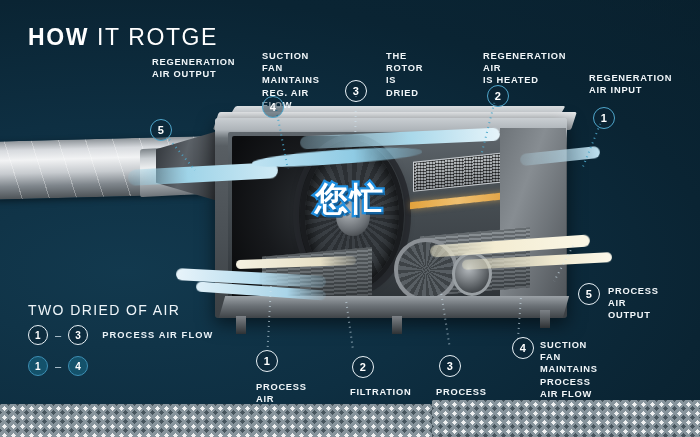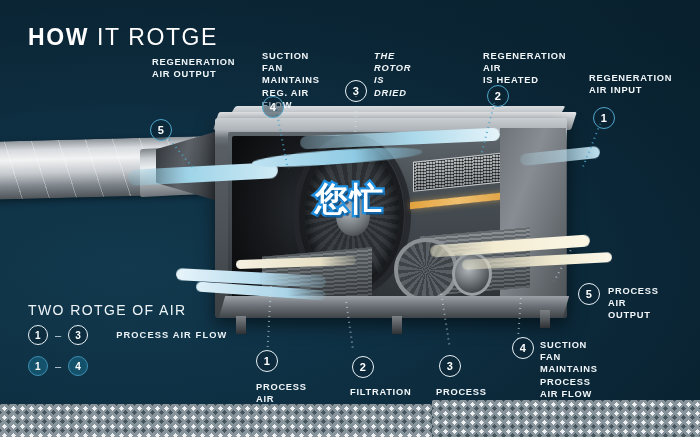--- a/index.html
+++ b/index.html
@@ -192,21 +192,21 @@
     color:#fff;font-weight:300;
   }
   .title b{font-weight:700;}
 
   
   .legend-title{
     position:absolute;left:28px;top:302px;font-size:14px;letter-spacing:1.4px;
     font-weight:400;color:#eef5f9;
   }
   .legend-row{position:absolute;display:flex;align-items:center;gap:7px;}
-  .legend-row .lbl{font-size:9.3px;font-weight:700;letter-spacing:1.1px;color:#eaf2f7;margin-left:21px;}
+  .legend-row .lbl{font-size:9.3px;font-weight:700;letter-spacing:1.1px;color:#eaf2f7;margin-left:7px;}
   .dash{font-size:11px;color:#cfe0ea;}
   .num.sm{width:20px;height:20px;font-size:10px;}
   .num.fill{background:#14526b;border-color:#3d8fb4;}
 
   
   .band{
     position:absolute;left:0;width:700px;background:#87949c;
     background-image:
       radial-gradient(rgba(255,255,255,.85) 32%, transparent 33%),
       radial-gradient(rgba(20,35,45,.55) 32%, transparent 33%);
@@ -296,21 +296,21 @@
   <div class="cal" style="left:262px;top:50px;">
     <div class="cal-txt" style="left:0;top:0;">SUCTION FAN
 MAINTAINS
 REG. AIR FLOW</div>
   </div>
   <div class="num blue" style="position:absolute;left:262px;top:96px;">
     <span>4</span>
   </div>
 
   <div class="cal" style="left:374px;top:50px;">
-    <div class="cal-txt" style="left:0;top:0;font-style:italic;">THE ROTOR
+    <div class="cal-txt" style="left:12px;top:0;">THE ROTOR
 IS DRIED</div>
   </div>
   <div class="num" style="position:absolute;left:345px;top:80px;">
     <span>3</span>
   </div>
 
   <div class="cal" style="left:483px;top:50px;">
     <div class="cal-txt" style="left:0;top:0;">REGENERATION AIR
 IS HEATED</div>
   </div>
@@ -359,21 +359,21 @@
   </div>
 
   <div class="num" style="position:absolute;left:256px;top:350px;">
     <span>1</span>
   </div>
   <div class="cal" style="left:256px;top:381px;">
     <div class="cal-txt" style="left:0;top:0;">PROCESS AIR
 INPUT</div>
   </div>
 
-  <div class="legend-title">TWO ROTGE OF AIR</div>
+  <div class="legend-title">TWO DRIED OF AIR</div>
 
   <div class="legend-row" style="left:28px;top:325px;">
     <div class="num sm">
       <span>1</span>
     </div>
     <span class="dash">–</span>
     <div class="num sm">
       <span>3</span>
     </div>
     <span class="lbl">PROCESS AIR FLOW</span>

